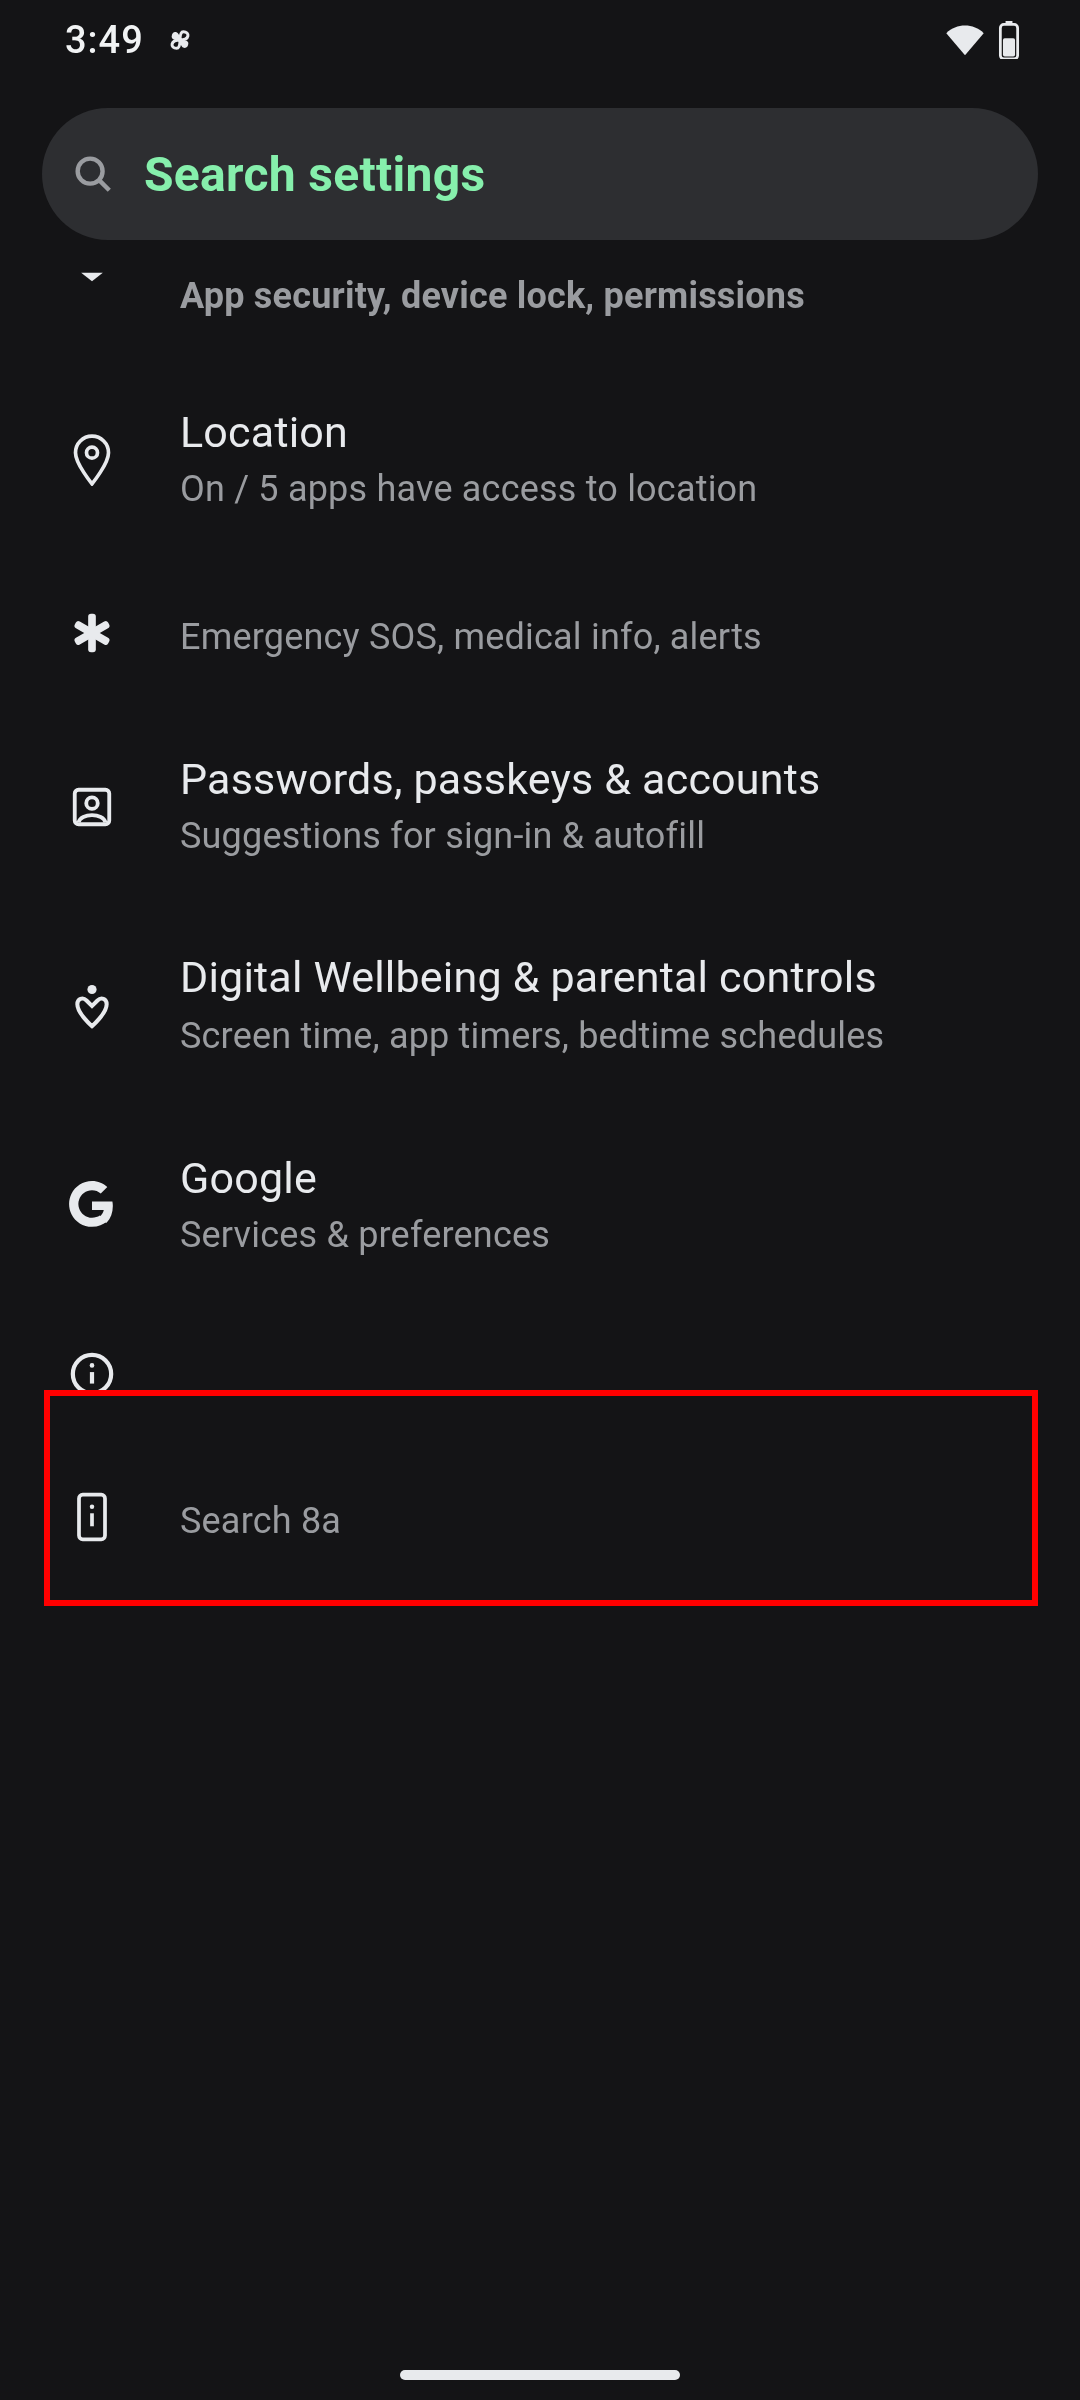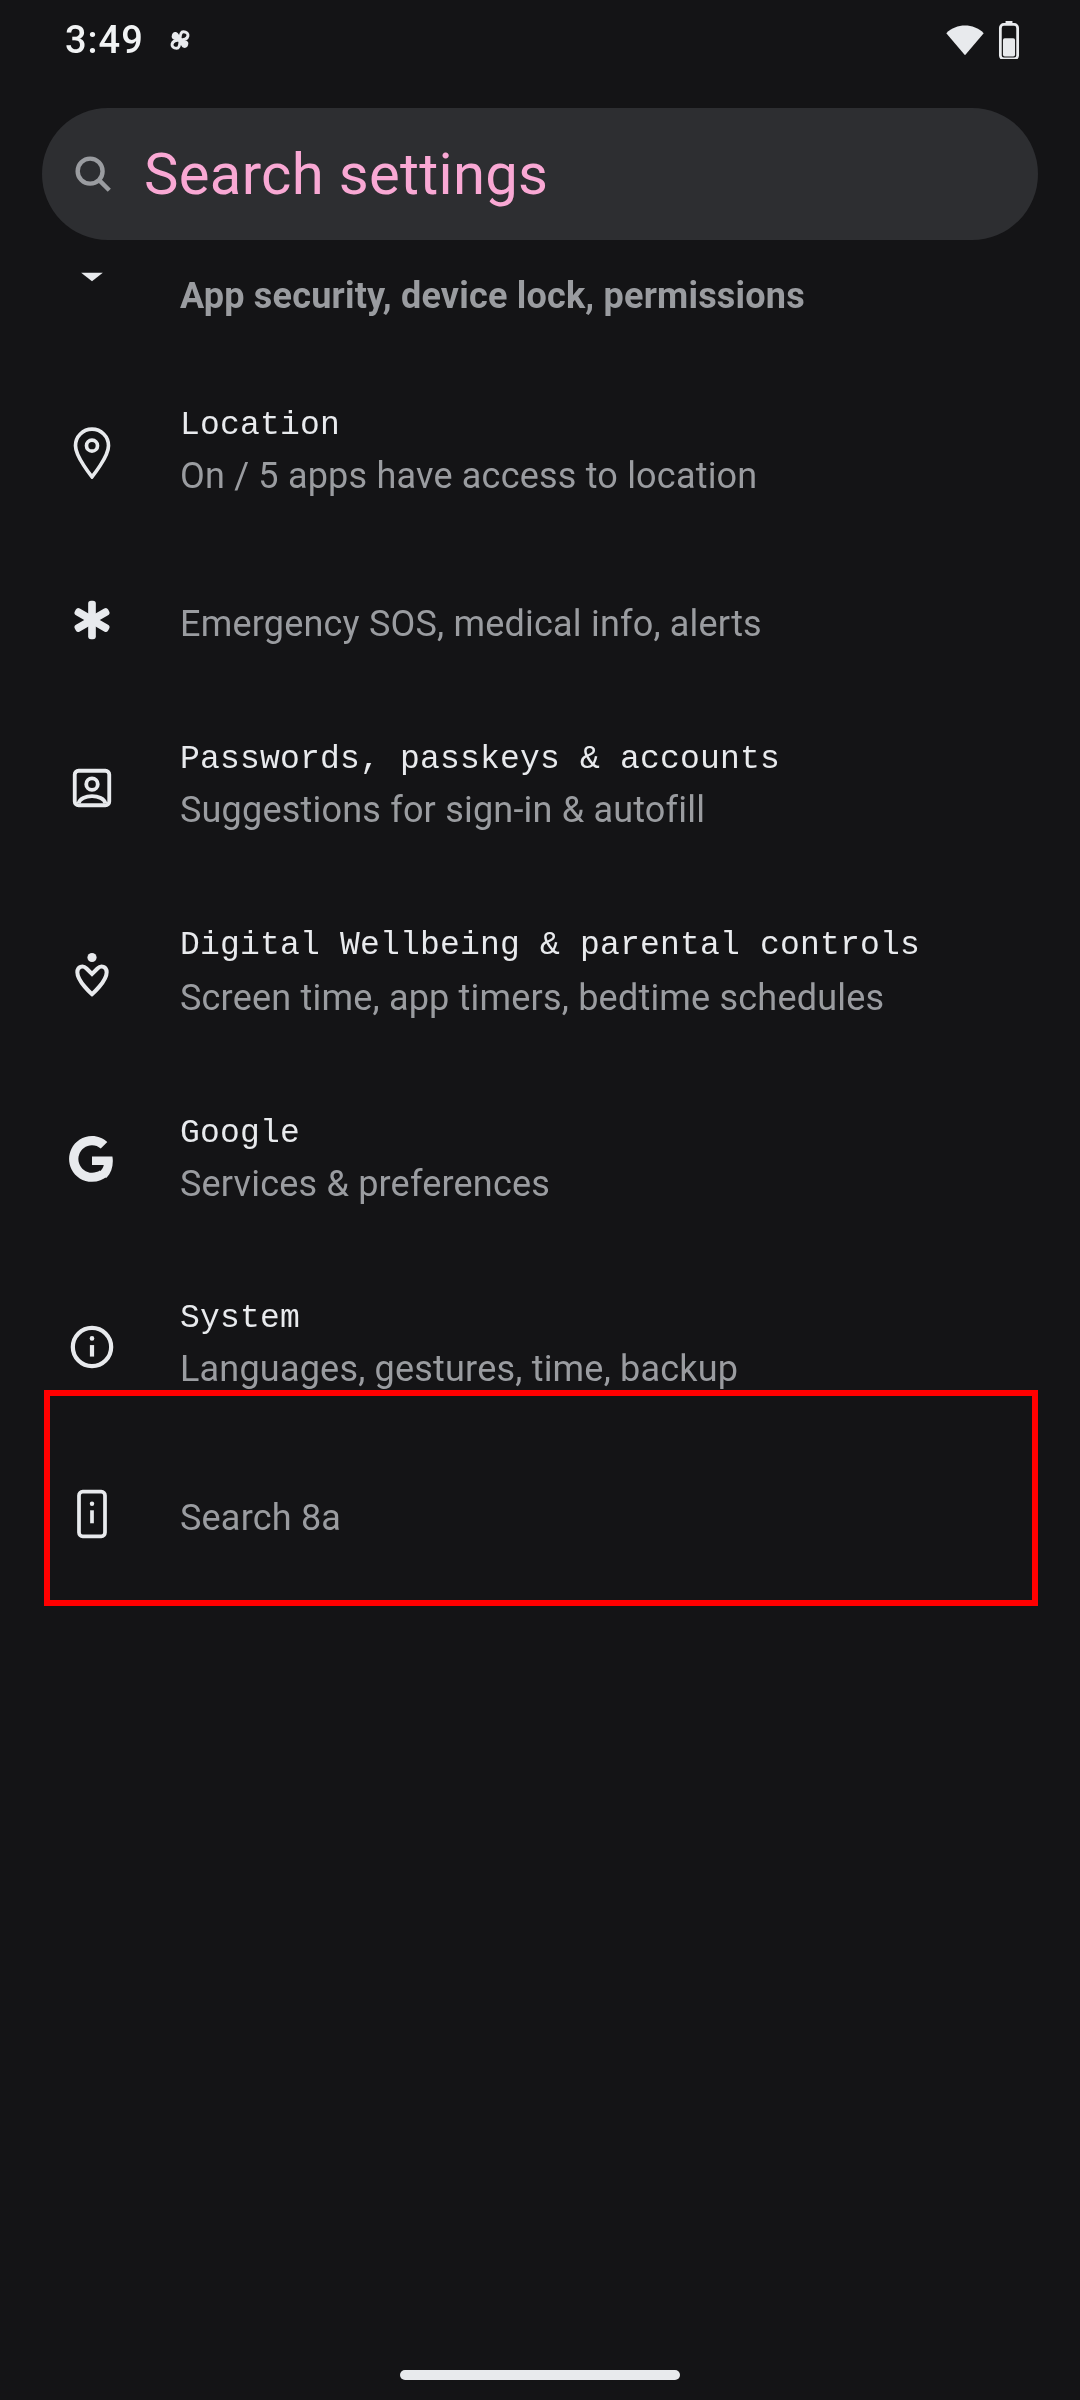--- a/index.html
+++ b/index.html
@@ -30,23 +30,24 @@
   .search-bar {
     background: #2d2e31;
     border-radius: 70px;
     height: 132px;
     display: flex;
     align-items: center;
     padding: 0 28px;
     gap: 28px;
   }
   .search-placeholder {
-    font-size: 58px;
-    color: #f9a8d4;
+    font-size: 48px;
+    color: #86efac;
     letter-spacing: 0.3px;
+    font-weight: bold;
   }
 
   
   .list {
     padding-top: 6px;
   }
   .item {
     display: flex;
     align-items: center;
     padding: 46px 36px 46px 60px;
@@ -55,24 +56,23 @@
   .item.compact-top { padding-top: 0; padding-bottom: 44px; font-weight: bold; }
   .item .icon-col {
     width: 64px;
     min-width: 64px;
     display: flex;
     justify-content: center;
     align-items: center;
   }
   .item .text-col { flex: 1; }
   .item .title {
-    font-size: 33px;
+    font-size: 43px;
     color: #e8eaed;
     letter-spacing: 0.2px;
-    font-family: Liberation Mono, monospace;
   }
   .item .subtitle {
     font-size: 36px;
     color: #9a9ca0;
     margin-top: 8px;
     letter-spacing: 0.2px;
     line-height: 1.35;
   }
   .partial .icon-col { align-self: flex-start; padding-top: 6px; }
 
@@ -215,24 +215,20 @@
   </div>
 
   <div class="item">
     <div class="icon-col">
       <svg width="46" height="46" viewBox="0 0 24 24" fill="none" stroke="#e8eaed" stroke-width="2.2">
         <circle cx="12" cy="12" r="10"></circle>
         <line x1="12" y1="11" x2="12" y2="17"></line>
         <circle cx="12" cy="7.5" r="1.2" fill="#e8eaed" stroke="none"></circle>
       </svg>
     </div>
-    <div class="text-col">
-      <div class="title">System</div>
-      <div class="subtitle">Languages, gestures, time, backup</div>
-    </div>
   </div>
 
   <div class="item">
     <div class="icon-col">
       <svg width="36" height="52" viewBox="0 0 18 28" fill="none" stroke="#e8eaed" stroke-width="2">
         <rect x="2" y="2" width="14" height="24" rx="2"></rect>
         <line x1="9" y1="12" x2="9" y2="19"></line>
         <circle cx="9" cy="8.5" r="1.2" fill="#e8eaed" stroke="none"></circle>
       </svg>
     </div>

